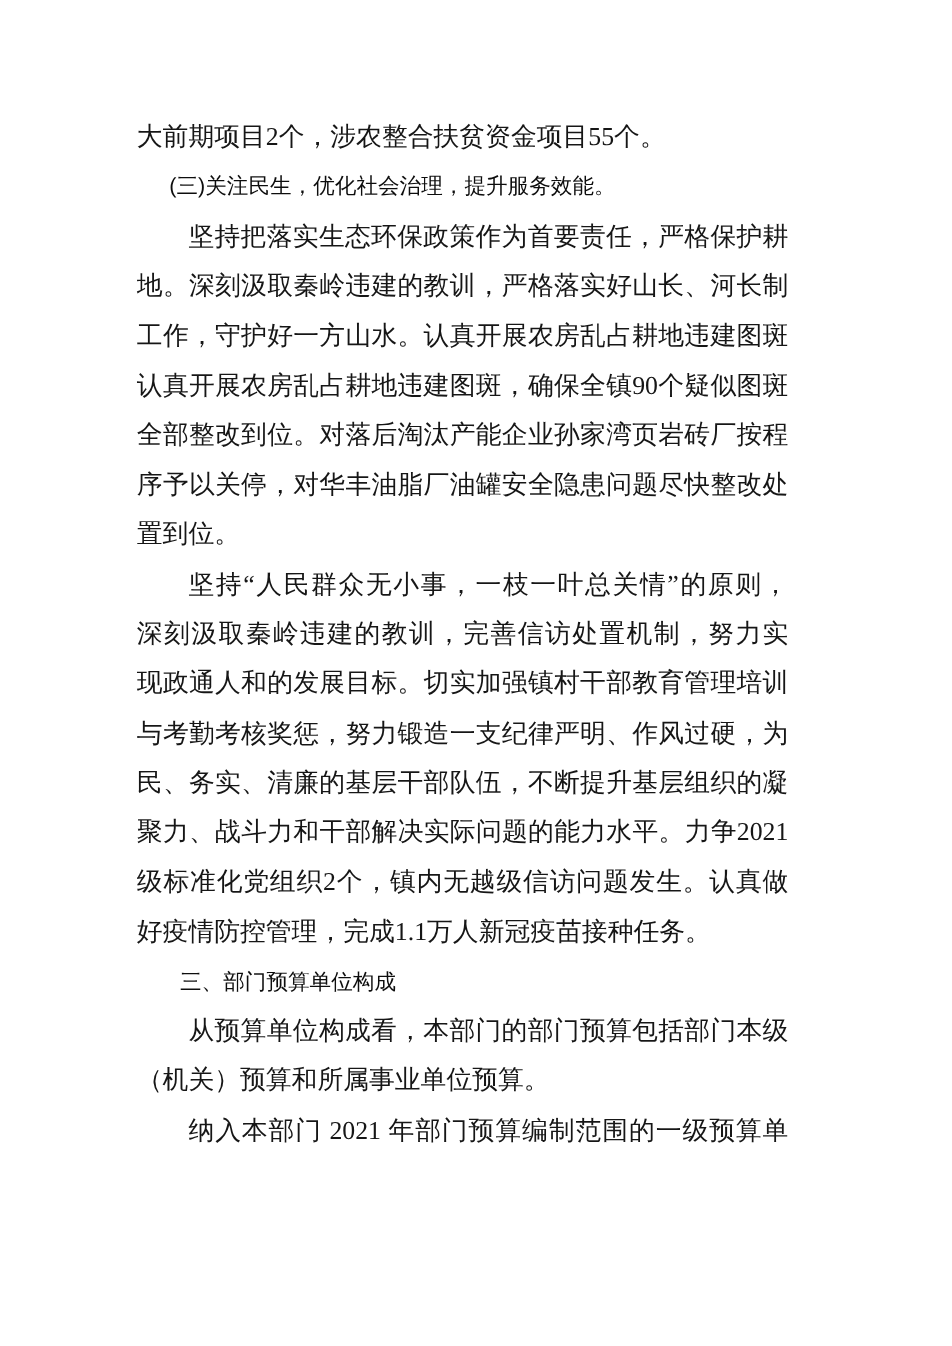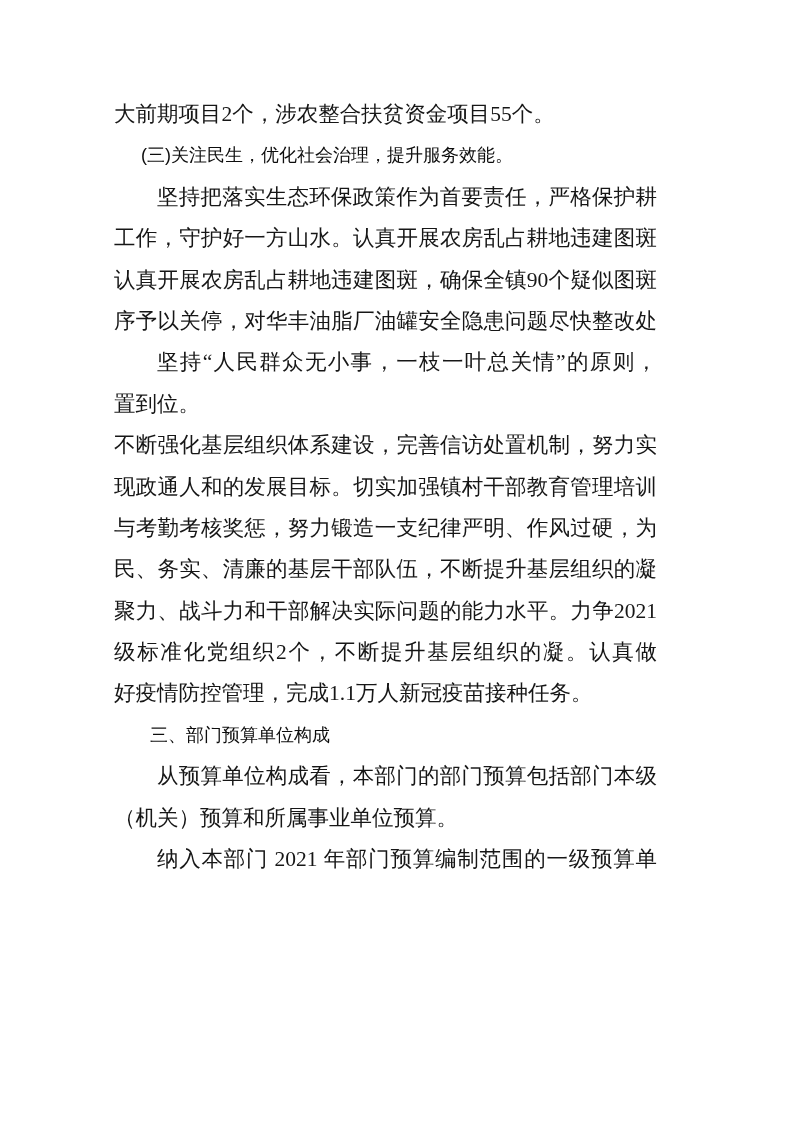--- a/index.html
+++ b/index.html
@@ -42,30 +42,32 @@
   .indent-2  { text-indent: 2em; }
 </style>
 </head>
 <body>
 
 <div class="page">
   <div class="doc-body">
       <div class="line body">大前期项目2个，涉农整合扶贫资金项目55个。</div>
       <div class="line heading indent-15">(三)关注民生，优化社会治理，提升服务效能。</div>
       <div class="line body justify indent-2">坚持把落实生态环保政策作为首要责任，严格保护耕</div>
+      <div class="line body justify">地。深刻汲取秦岭违建的教训，严格落实好山长、河长制</div>
       <div class="line body justify">工作，守护好一方山水。认真开展农房乱占耕地违建图斑</div>
       <div class="line body justify">认真开展农房乱占耕地违建图斑，确保全镇90个疑似图斑</div>
+      <div class="line body justify">全部整改到位。对落后淘汰产能企业孙家湾页岩砖厂按程</div>
       <div class="line body justify">序予以关停，对华丰油脂厂油罐安全隐患问题尽快整改处</div>
+      <div class="line body">置到位。</div>
       <div class="line body justify indent-2">坚持“人民群众无小事，一枝一叶总关情”的原则，</div>
-      <div class="line body">置到位。</div>
-      <div class="line body justify">不断强化基层组织体系建设，完善信访处置机制，努力实</div>
+      <div class="line body justify">深刻汲取秦岭违建的教训，完善信访处置机制，努力实</div>
       <div class="line body justify">现政通人和的发展目标。切实加强镇村干部教育管理培训</div>
       <div class="line body justify">与考勤考核奖惩，努力锻造一支纪律严明、作风过硬，为</div>
       <div class="line body justify">民、务实、清廉的基层干部队伍，不断提升基层组织的凝</div>
       <div class="line body justify">聚力、战斗力和干部解决实际问题的能力水平。力争2021</div>
-      <div class="line body justify">级标准化党组织2个，不断提升基层组织的凝。认真做</div>
+      <div class="line body justify">级标准化党组织2个，镇内无越级信访问题发生。认真做</div>
       <div class="line body">好疫情防控管理，完成1.1万人新冠疫苗接种任务。</div>
       <div class="line heading indent-2">三、部门预算单位构成</div>
       <div class="line body justify indent-2">从预算单位构成看，本部门的部门预算包括部门本级</div>
       <div class="line body">（机关）预算和所属事业单位预算。</div>
       <div class="line body justify indent-2">纳入本部门 2021 年部门预算编制范围的一级预算单位</div>
     </div>
 </div>
 
 </body></html>

